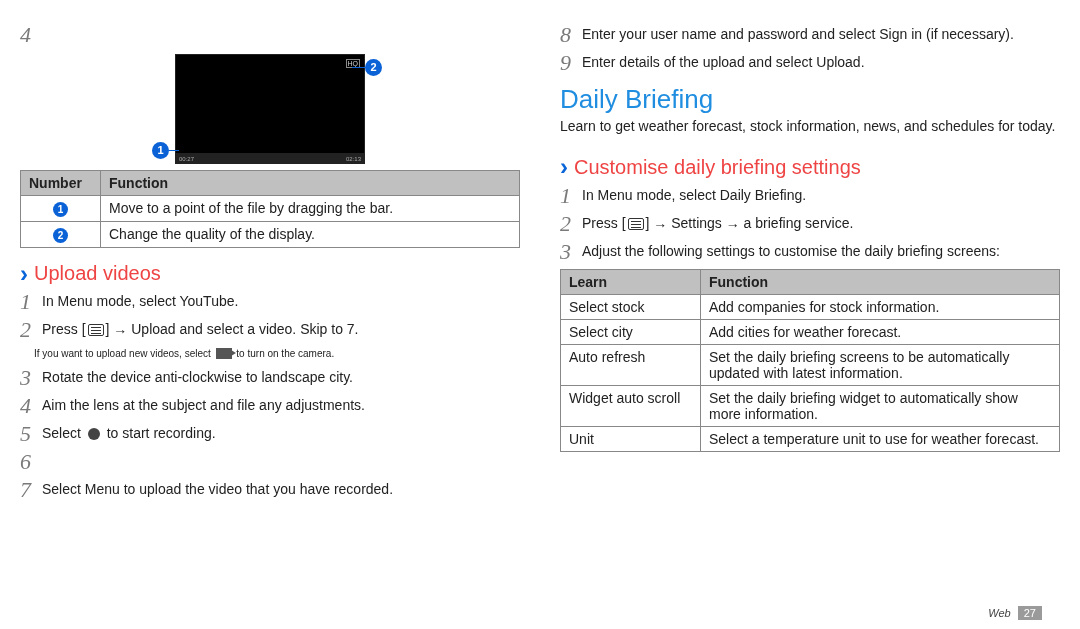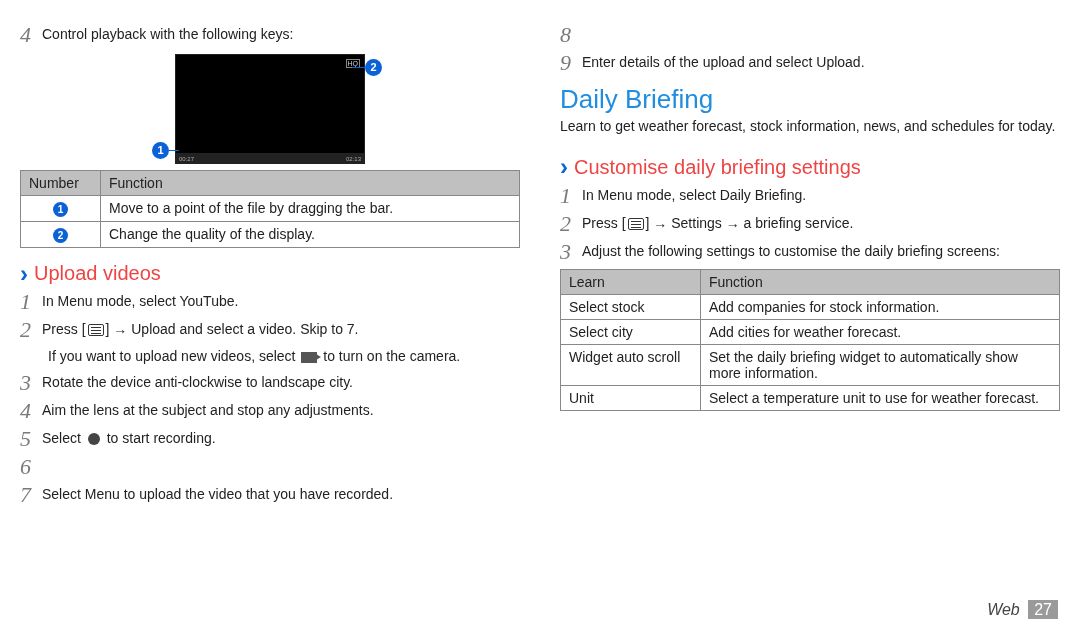--- a/index.html
+++ b/index.html
@@ -23,40 +23,39 @@
   .callout-pos1 { position: absolute; left: 22px; bottom: 5px; }
   .callout-pos2 { position: absolute; right: 28px; top: 5px; }
   .line1 { position: absolute; left: 39px; bottom: 13px; width: 10px; height: 1px; background: #0b62d6; }
   .line2 { position: absolute; right: 45px; top: 13px; width: 13px; height: 1px; background: #0b62d6; }
   .thumb-hq { position: absolute; right: 4px; top: 4px; font-size: 7px; color: #ccc; border: 1px solid #888; padding: 0 1px; }
   .thumb-bar { position: absolute; left: 0; right: 0; bottom: 0; height: 10px; background: #222; }
   .thumb-time-l { position: absolute; left: 3px; bottom: 1px; font-size: 6px; color: #aaa; }
   .thumb-time-r { position: absolute; right: 3px; bottom: 1px; font-size: 6px; color: #aaa; }
   table { border-collapse: collapse; width: 100%; font-size: 14px; margin: 6px 0 14px; }
   th, td { border: 1px solid #888; padding: 4px 8px; text-align: left; vertical-align: top; }
-  th { background: #c0c0c0; font-weight: 400; }
+  th { background: #c0c0c0; font-weight: 700; }
   .sub-h { font-size: 20px; color: #ef4444; margin: 12px 0 6px; display: flex; align-items: center; }
   .sub-h::before { content: "›"; color: #0a66d8; font-size: 24px; font-weight: bold; margin-right: 6px; line-height: 0; }
   .h2 { font-size: 26px; color: #1f8de0; font-weight: 300; margin: 10px 0 2px; }
   .intro { font-size: 14px; line-height: 1.35; margin-bottom: 20px; }
   .t-num { text-align: center; }
-  .page-footer { position: absolute; right: 22px; bottom: 10px; font-size: 16px; font-style: italic; color: #444; }
+  .page-footer { position: absolute; right: 38px; bottom: 10px; font-size: 11px; font-style: italic; color: #444; }
   .page-footer .pg { background: #9a9a9a; color: #fff; font-style: normal; padding: 1px 6px; margin-left: 4px; }
-  .indent { margin-left: 28px; font-size: 14px; line-height: 1.35; }
+  .indent { margin-left: 14px; font-size: 10px; line-height: 1.35; }
   .cell-callout { width: 15px; height: 15px; border-radius: 50%; background: #0b62d6; color: #fff; font-size: 10px; line-height: 15px; text-align: center; display: inline-block; font-weight: bold; }
 </style>
 </head>
 <body>
 
 <div class="page">
 
   <div class="col">
     <div class="step">
       <span class="step-num">4</span>
-      <div class="step-body">Control playback with the following keys:</div>
     </div>
 
     <div class="thumb-wrap">
       <div class="thumb">
         <span class="thumb-hq">HQ</span>
         <div class="thumb-bar"></div>
         <span class="thumb-time-l">00:27</span>
         <span class="thumb-time-r">02:13</span>
       </div>
       <span class="callout callout-pos1">1</span>
@@ -103,21 +102,21 @@
       <span>If you want to upload new videos, select </span><span class="cam-icon"></span><span> to turn on the camera.</span>
     </div>
 
     <div class="step">
       <span class="step-num">3</span>
       <div class="step-body">Rotate the device anti-clockwise to landscape city.</div>
     </div>
 
     <div class="step">
       <span class="step-num">4</span>
-      <div class="step-body">Aim the lens at the subject and stop any adjustments.</div>
+      <div class="step-body">Aim the lens at the subject and file any adjustments.</div>
     </div>
 
     <div class="step">
       <span class="step-num">5</span>
       <div class="step-body">
         <span>Select </span><span class="rec-icon"></span><span> to start recording.</span>
       </div>
     </div>
 
     <div class="step">
@@ -129,20 +128,23 @@
       <div class="step-body">
         <span>Select </span><span class="emph">Menu</span><span> to upload the video that you have recorded.</span>
       </div>
     </div>
   </div>
 
   <div class="col">
 
     <div class="step">
       <span class="step-num">8</span>
+      <div class="step-body">
+        <span>Enter your user name and password and select </span><span class="emph">Sign in</span><span> (if necessary).</span>
+      </div>
     </div>
 
     <div class="step">
       <span class="step-num">9</span>
       <div class="step-body">
         <span>Enter details of the upload and select </span><span class="emph">Upload</span><span>.</span>
       </div>
     </div>
 
     <div class="h2">Daily Briefing</div>
@@ -179,20 +181,24 @@
       </tr>
       <tr>
         <td>Select stock</td>
         <td>Add companies for stock information.</td>
       </tr>
       <tr>
         <td>Select city</td>
         <td>Add cities for weather forecast.</td>
       </tr>
       <tr>
+        <td>Auto refresh</td>
+        <td>Set the daily briefing screens to be automatically updated with latest information.</td>
+      </tr>
+      <tr>
         <td>Widget auto scroll</td>
         <td>Set the daily briefing widget to automatically show more information.</td>
       </tr>
       <tr>
         <td>Unit</td>
         <td>Select a temperature unit to use for weather forecast.</td>
       </tr>
     </tbody>
       </table>
 

